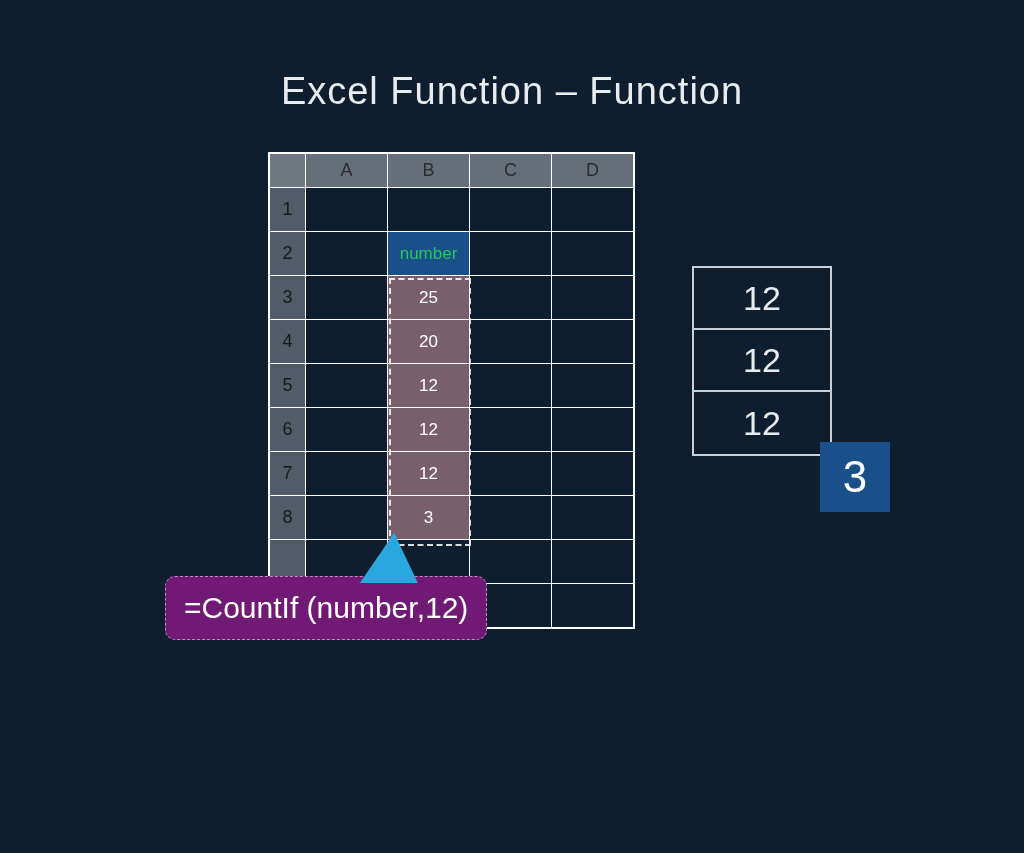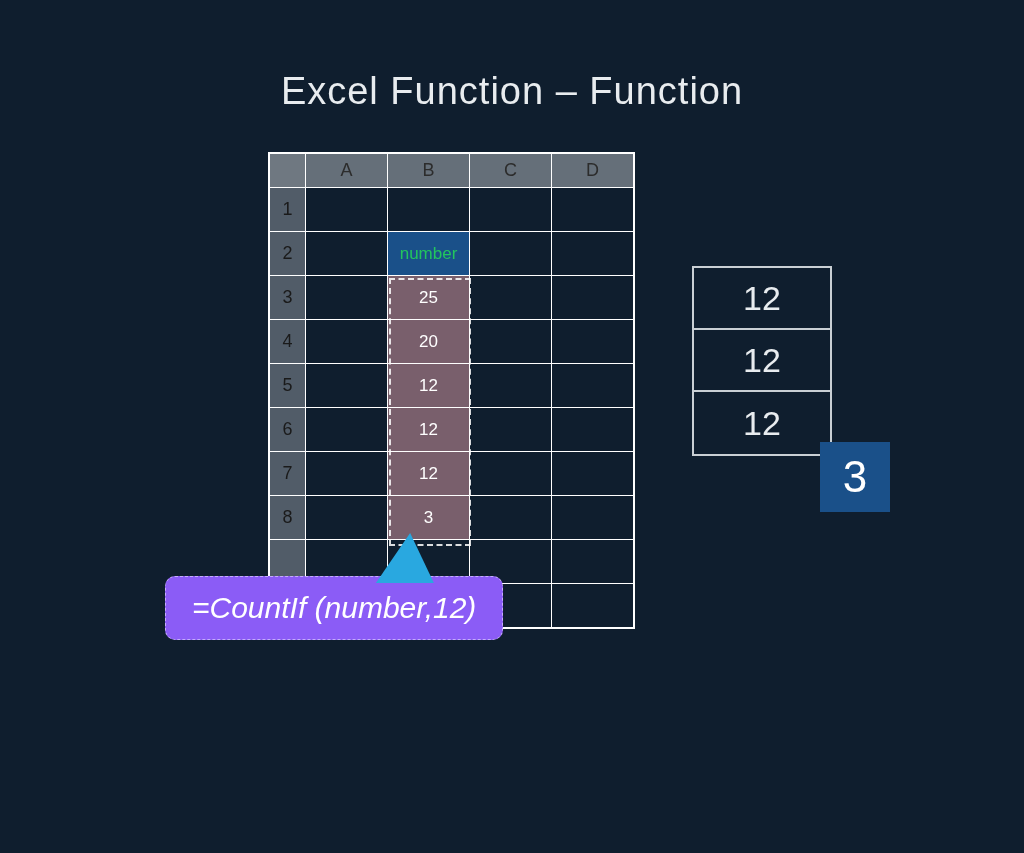--- a/index.html
+++ b/index.html
@@ -77,27 +77,26 @@
   
   .sel-outline {
     position: absolute;
     border: 2px dashed rgba(255,255,255,0.85);
     pointer-events: none;
   }
 
   
   .callout {
     position: absolute;
-    background: #8b5cf6;
+    background: #701a75;
     color: #ffffff;
     font-size: 30px;
-    padding: 14px 26px;
+    padding: 14px 18px;
     border-radius: 10px;
     border: 1px dashed rgba(255,255,255,0.5);
-    font-style: italic;
   }
   .callout::after {
     content: "";
     position: absolute;
     top: -44px;
     right: 60px;
     width: 0; height: 0;
     border-left: 18px solid transparent;
     border-right: 40px solid transparent;
     border-bottom: 50px solid #29a8e0;

